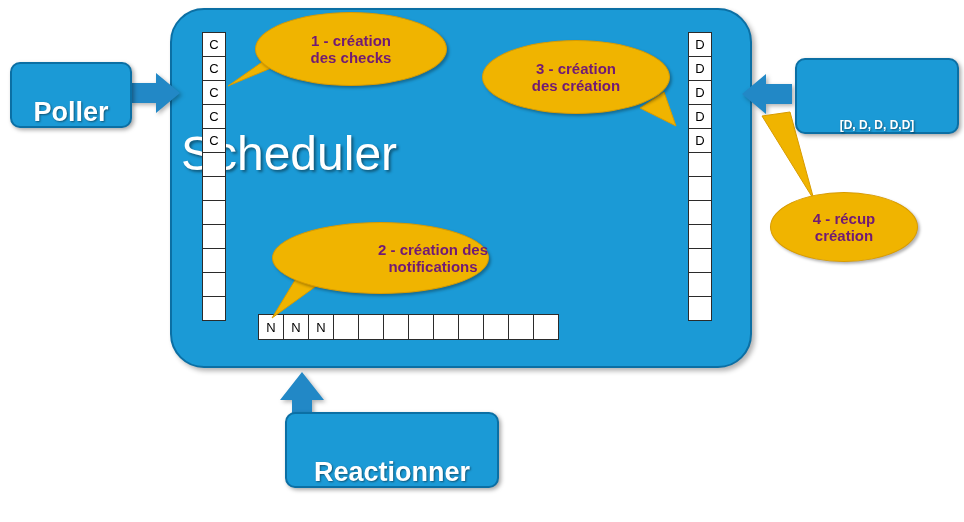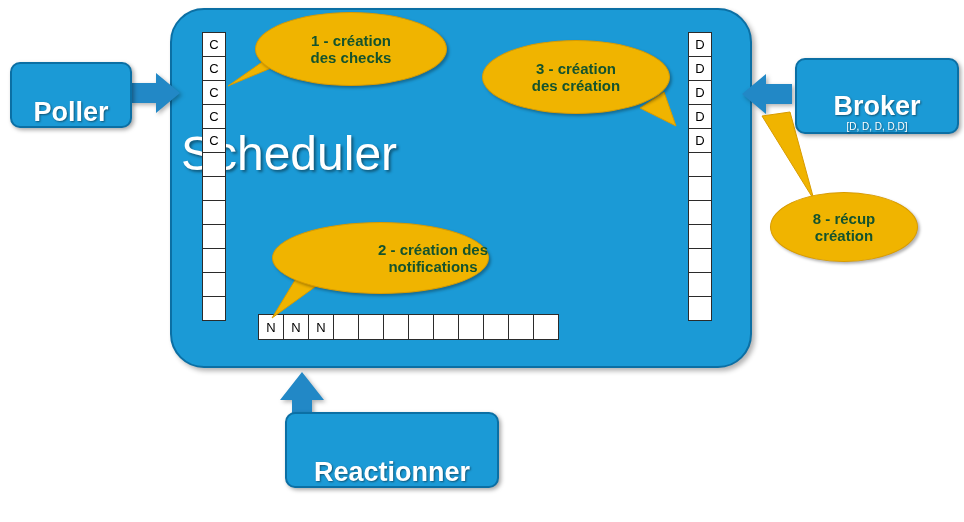--- a/index.html
+++ b/index.html
@@ -19,21 +19,21 @@
     border-radius:10px;
     box-shadow:2px 2px 4px rgba(0,0,0,0.35);
     display:flex;
     flex-direction:column;
     align-items:center;
     justify-content:flex-end;
     color:#ffffff;
     text-shadow:1px 1px 2px rgba(0,0,0,0.45);
   }
   .box-label{font-size:27px;font-weight:bold;line-height:1.05;}
-  .box-sub{font-size:10px;font-weight:normal;margin-top:1px;}
+  .box-sub{font-size:12px;font-weight:bold;margin-top:1px;}
 
   #poller{left:10px;top:62px;width:118px;height:62px;}
   #broker{left:795px;top:58px;width:160px;height:72px;}
   #reactionner{left:285px;top:412px;width:210px;height:72px;}
 
   #scheduler{
     left:170px;top:8px;width:578px;height:356px;
     background:#1b9ad6;
     border:2px solid #0b6fa4;
     border-radius:34px;
@@ -77,21 +77,21 @@
     margin-left:-1px;
   }
   .hcell:first-child{margin-left:0;}
   #notif-queue{left:258px;top:314px;}
 
   
   .callout{
     background:#f0b400;
     border:1px solid #d89b00;
     border-radius:50%;
-    color:#14532d;
+    color:#701a75;
     font-weight:bold;
     font-size:15px;
     line-height:1.15;
     text-align:center;
     display:flex;
     align-items:center;
     justify-content:center;
     box-shadow:2px 2px 3px rgba(0,0,0,0.3);
   }
   #callout1{left:255px;top:12px;width:190px;height:72px;}
@@ -189,29 +189,28 @@
   </div>
 </div>
 <div class="abs callout" id="callout3">
   <div>
     <div>3 - création</div>
     <div>des création</div>
   </div>
 </div>
 <div class="abs callout" id="callout4">
   <div>
-    <div>8 - récup</div>
+    <div>4 - récup</div>
     <div>création</div>
   </div>
 </div>
 
 <div class="abs box" id="poller">
   <div class="box-label">Poller</div>
 </div>
 
 <div class="abs box" id="broker">
-  <div class="box-label">Broker</div>
   <div class="box-sub">[D, D, D, D,D]</div>
 </div>
 
 <div class="abs box" id="reactionner">
   <div class="box-label">Reactionner</div>
 </div>
 
 </body></html>

